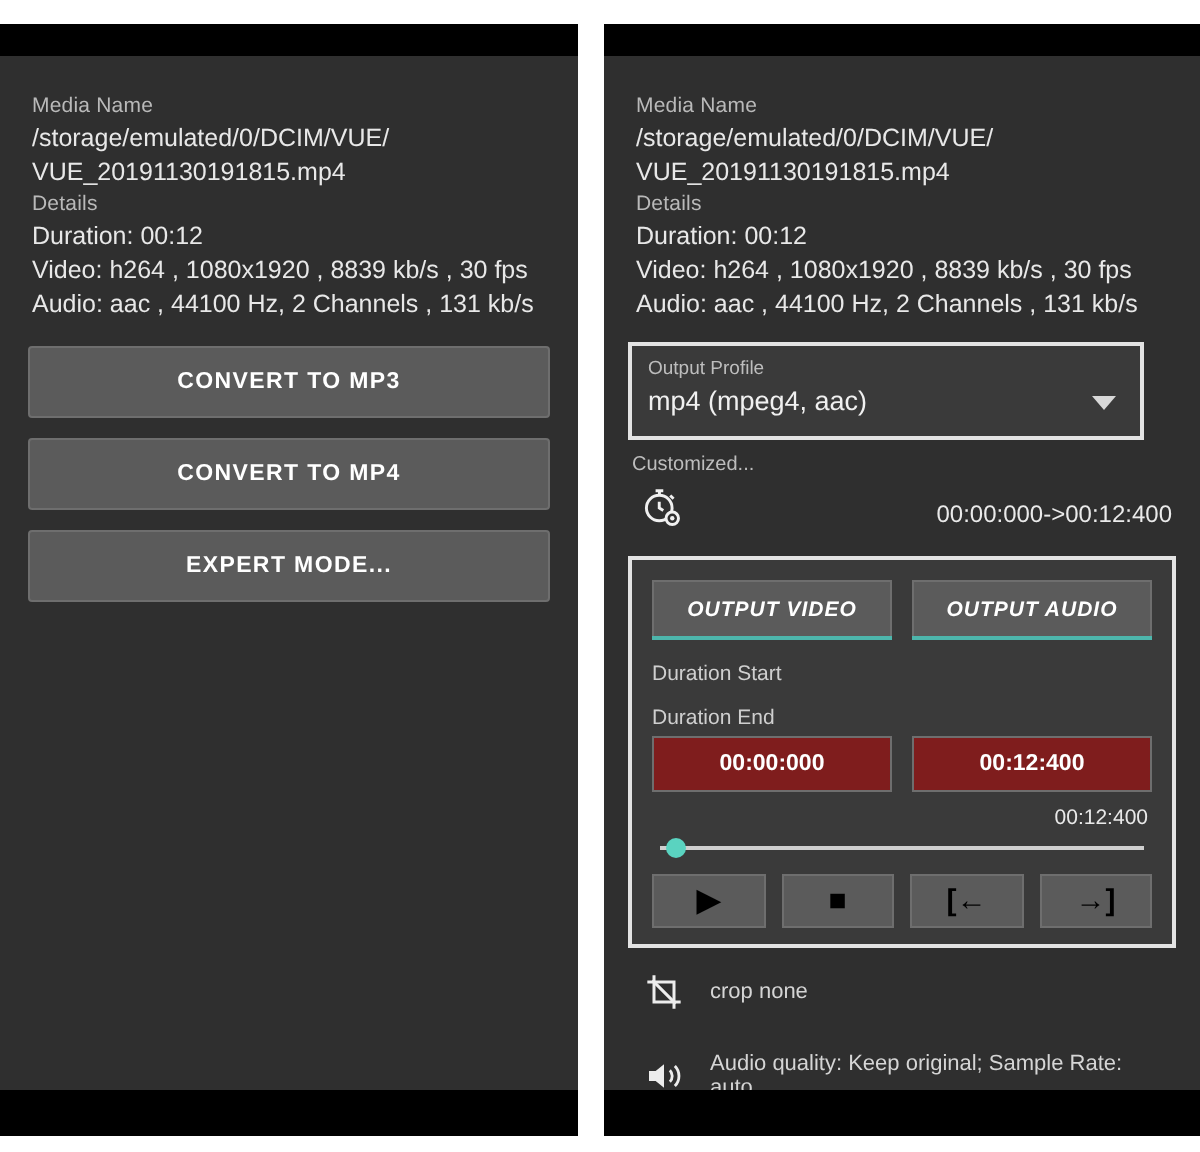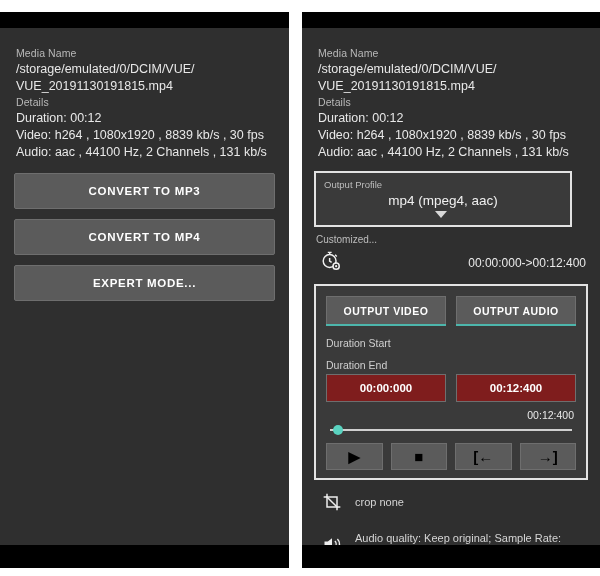--- a/index.html
+++ b/index.html
@@ -86,21 +86,20 @@
   }
   .profile-label{
     color:#bdbdbd;
     font-size:9.5px;
     line-height:13px;
   }
   .profile-row{
     display:flex;
     align-items:center;
     justify-content:space-between;
-    flex-direction:column;
   }
   .profile-value{
     color:#f0f0f0;
     font-size:13.5px;
     line-height:20px;
   }
   .caret{
     width:0;height:0;
     border-left:6px solid transparent;
     border-right:6px solid transparent;
@@ -137,20 +136,21 @@
     border:1px solid #6e6e6e;
     border-bottom:none;
     color:#ffffff;
     font-size:10.5px;
     font-weight:bold;
     letter-spacing:.5px;
     text-align:center;
     padding:8px 0 7px 0;
     cursor:pointer;
     font-family:"Liberation Sans", sans-serif;
+    font-style:italic;
   }
   .tab-underline{ height:2px; background:#4db6ac; }
   .tab-wrap{ flex:1; }
 
   .dur-labels{ display:flex; gap:10px; padding-top:11px;flex-direction:column; }
   .dur-label{
     flex:1;
     color:#cfcfcf;
     font-size:10.5px;
   }

